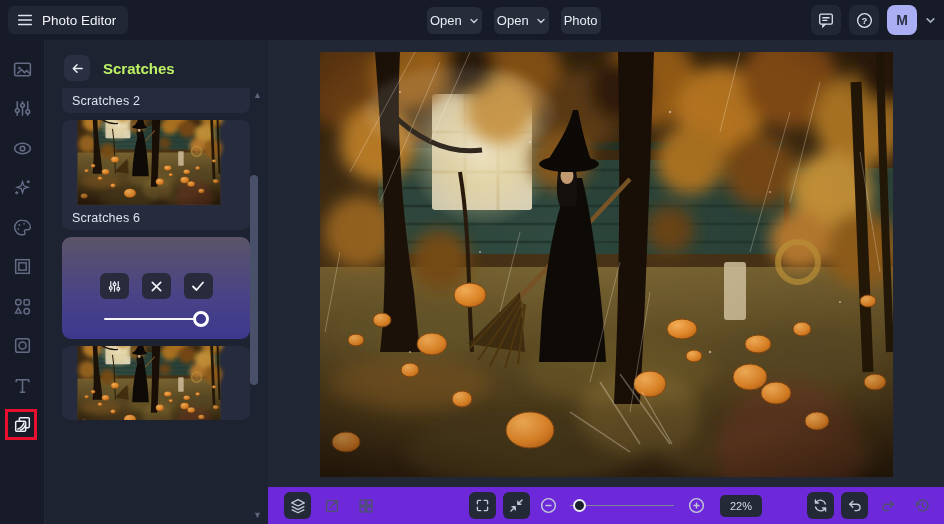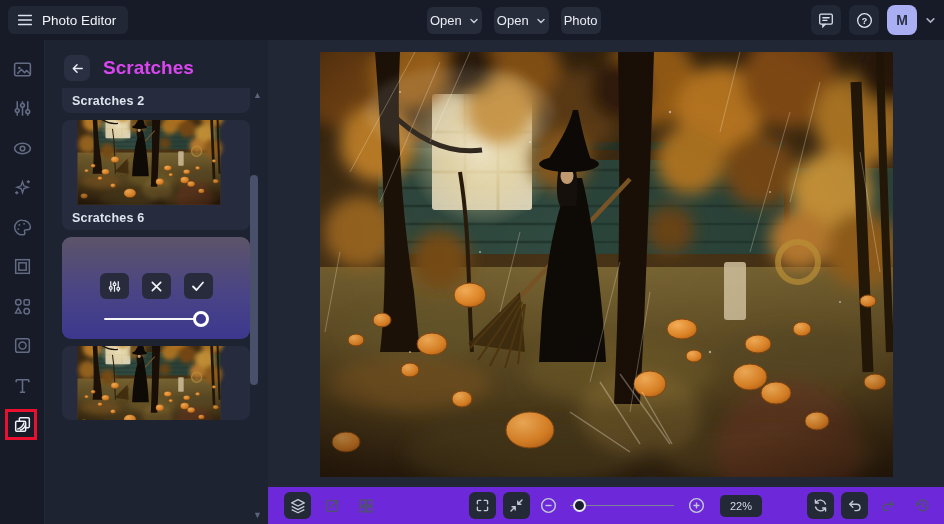--- a/index.html
+++ b/index.html
@@ -30,27 +30,27 @@
                color:#646b85; cursor:pointer; position:relative; }
   .rail-item.active { color:#eef0f7; }
   .hl-box { position:absolute; left:-5px; top:-4px; width:32px; height:31px;
             border:3px solid #e8102e; pointer-events:none; }
 
   
   .panel { position:absolute; left:45px; top:40px; width:223px; bottom:0; background:#1e2332; z-index:20; }
   .panel-header { display:flex; align-items:center; gap:13px; padding:15px 0 10px 19px; }
   .back-btn { width:26px; height:26px; border-radius:7px; background:#2a2f42; color:#e9ecf3;
               display:flex; align-items:center; justify-content:center; cursor:pointer; border:none; }
-  .panel-title { color:#d946ef; font-size:19px; font-weight:bold; }
+  .panel-title { color:#bef264; font-size:15px; font-weight:bold; }
   .panel-list { position:absolute; left:17px; top:48px; width:188px; bottom:0; overflow:hidden; }
   .card { border-radius:8px; overflow:hidden; margin-bottom:7px; background:#262b3d; cursor:pointer; }
   .card-thumb { width:188px; height:85px; display:block; }
   .card-thumb svg { width:100%; height:100%; display:block; }
   .card-label { height:25px; display:flex; align-items:center; padding-left:10px; color:#dfe3ee;
-                font-size:12.5px; font-weight:bold; letter-spacing:.2px; }
+                font-size:12.5px; font-weight:normal; letter-spacing:.2px; }
   .card.partial-top { border-radius:0 0 8px 8px; }
   .card.partial-bottom { border-radius:8px; height:74px; margin-bottom:0; }
   .sel-card { border-radius:9px; height:102px; margin-bottom:7px;
               background:linear-gradient(180deg,#5c5468 0%, #4a4486 55%, #3d388e 100%);
               display:flex; flex-direction:column; align-items:center; justify-content:flex-end;
               padding-bottom:12px; gap:12px; }
   .sel-btns { display:flex; gap:13px; }
   .sel-btn { width:29px; height:26px; border-radius:6px; background:#272b3c; border:none; color:#f0f2f8;
              display:flex; align-items:center; justify-content:center; cursor:pointer; }
   .sel-slider { position:relative; width:104px; height:16px; cursor:pointer; }

